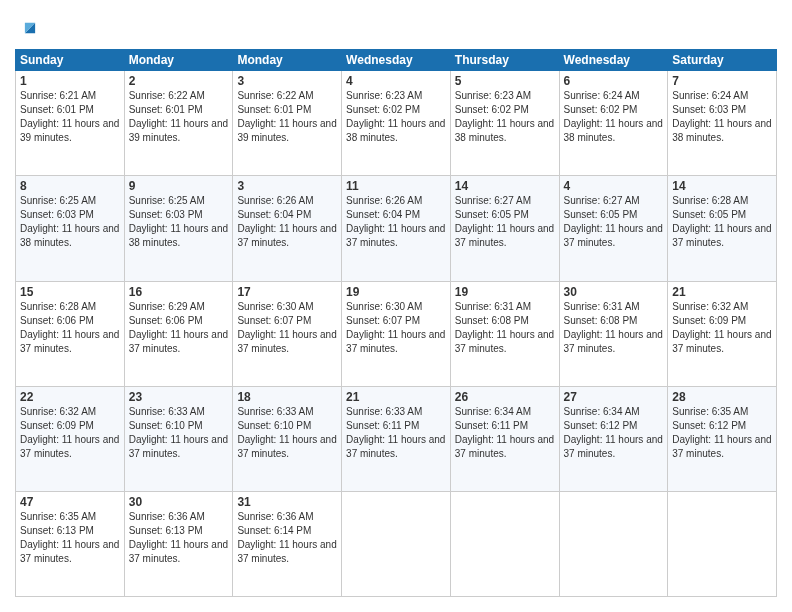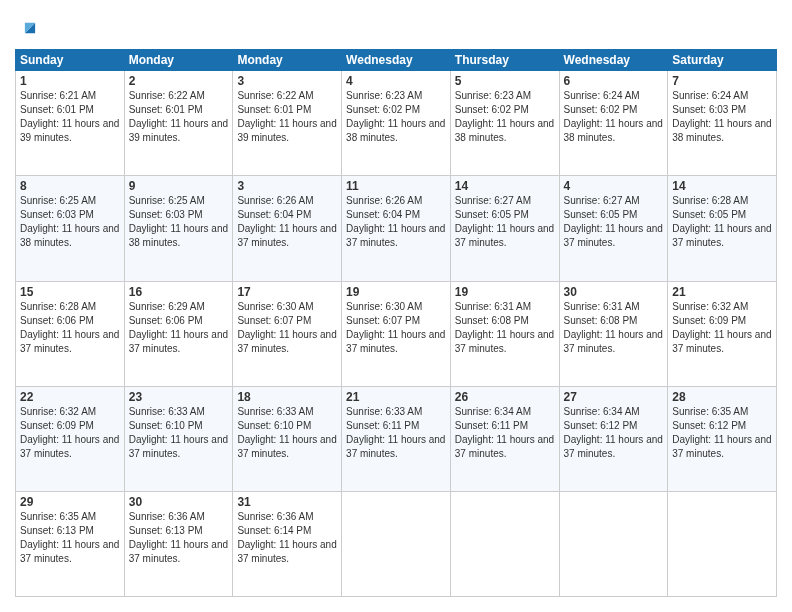--- a/index.html
+++ b/index.html
@@ -351,21 +351,21 @@
         <span class="day-num">28</span>
         <div class="day-info">
           Sunrise: 6:35 AM<br>
           Sunset: 6:12 PM<br>
           Daylight: 11 hours and 37 minutes.
         </div>
       </td>
         </tr>
         <tr>
           <td>
-        <span class="day-num">29</span>
+        <span class="day-num">47</span>
         <div class="day-info">
           Sunrise: 6:35 AM<br>
           Sunset: 6:13 PM<br>
           Daylight: 11 hours and 37 minutes.
         </div>
       </td>
           <td>
         <span class="day-num">30</span>
         <div class="day-info">
           Sunrise: 6:36 AM<br>

